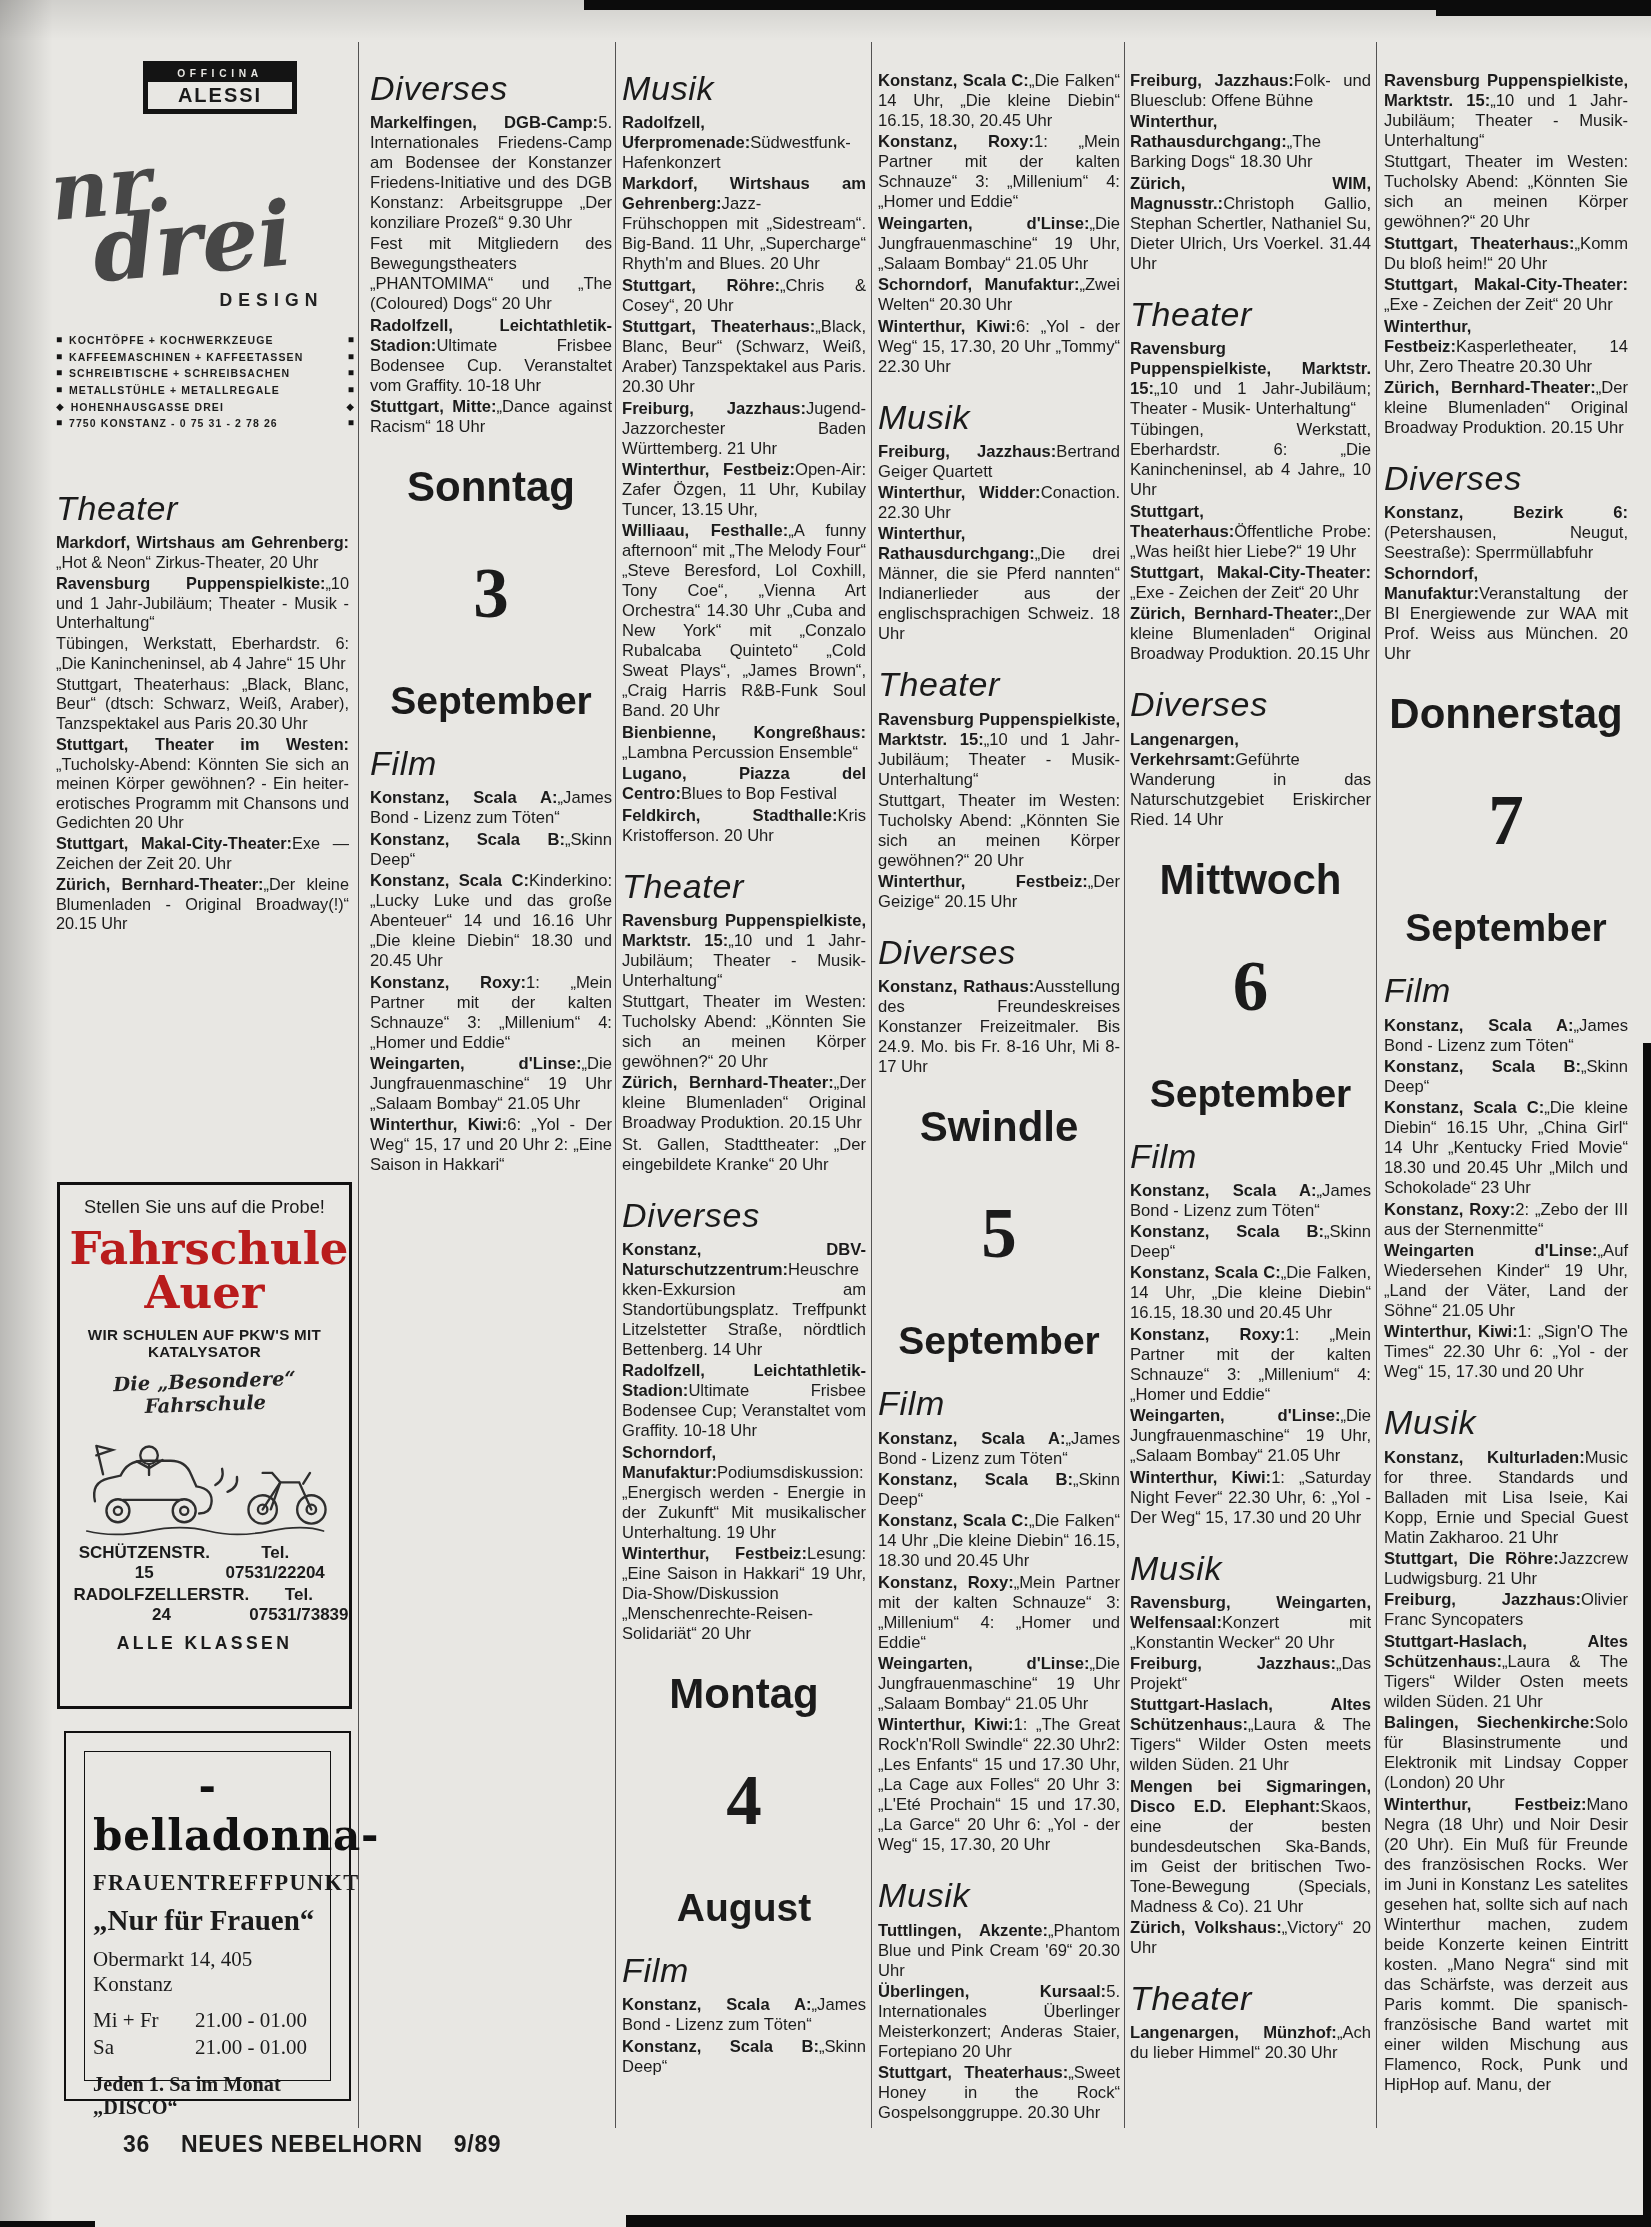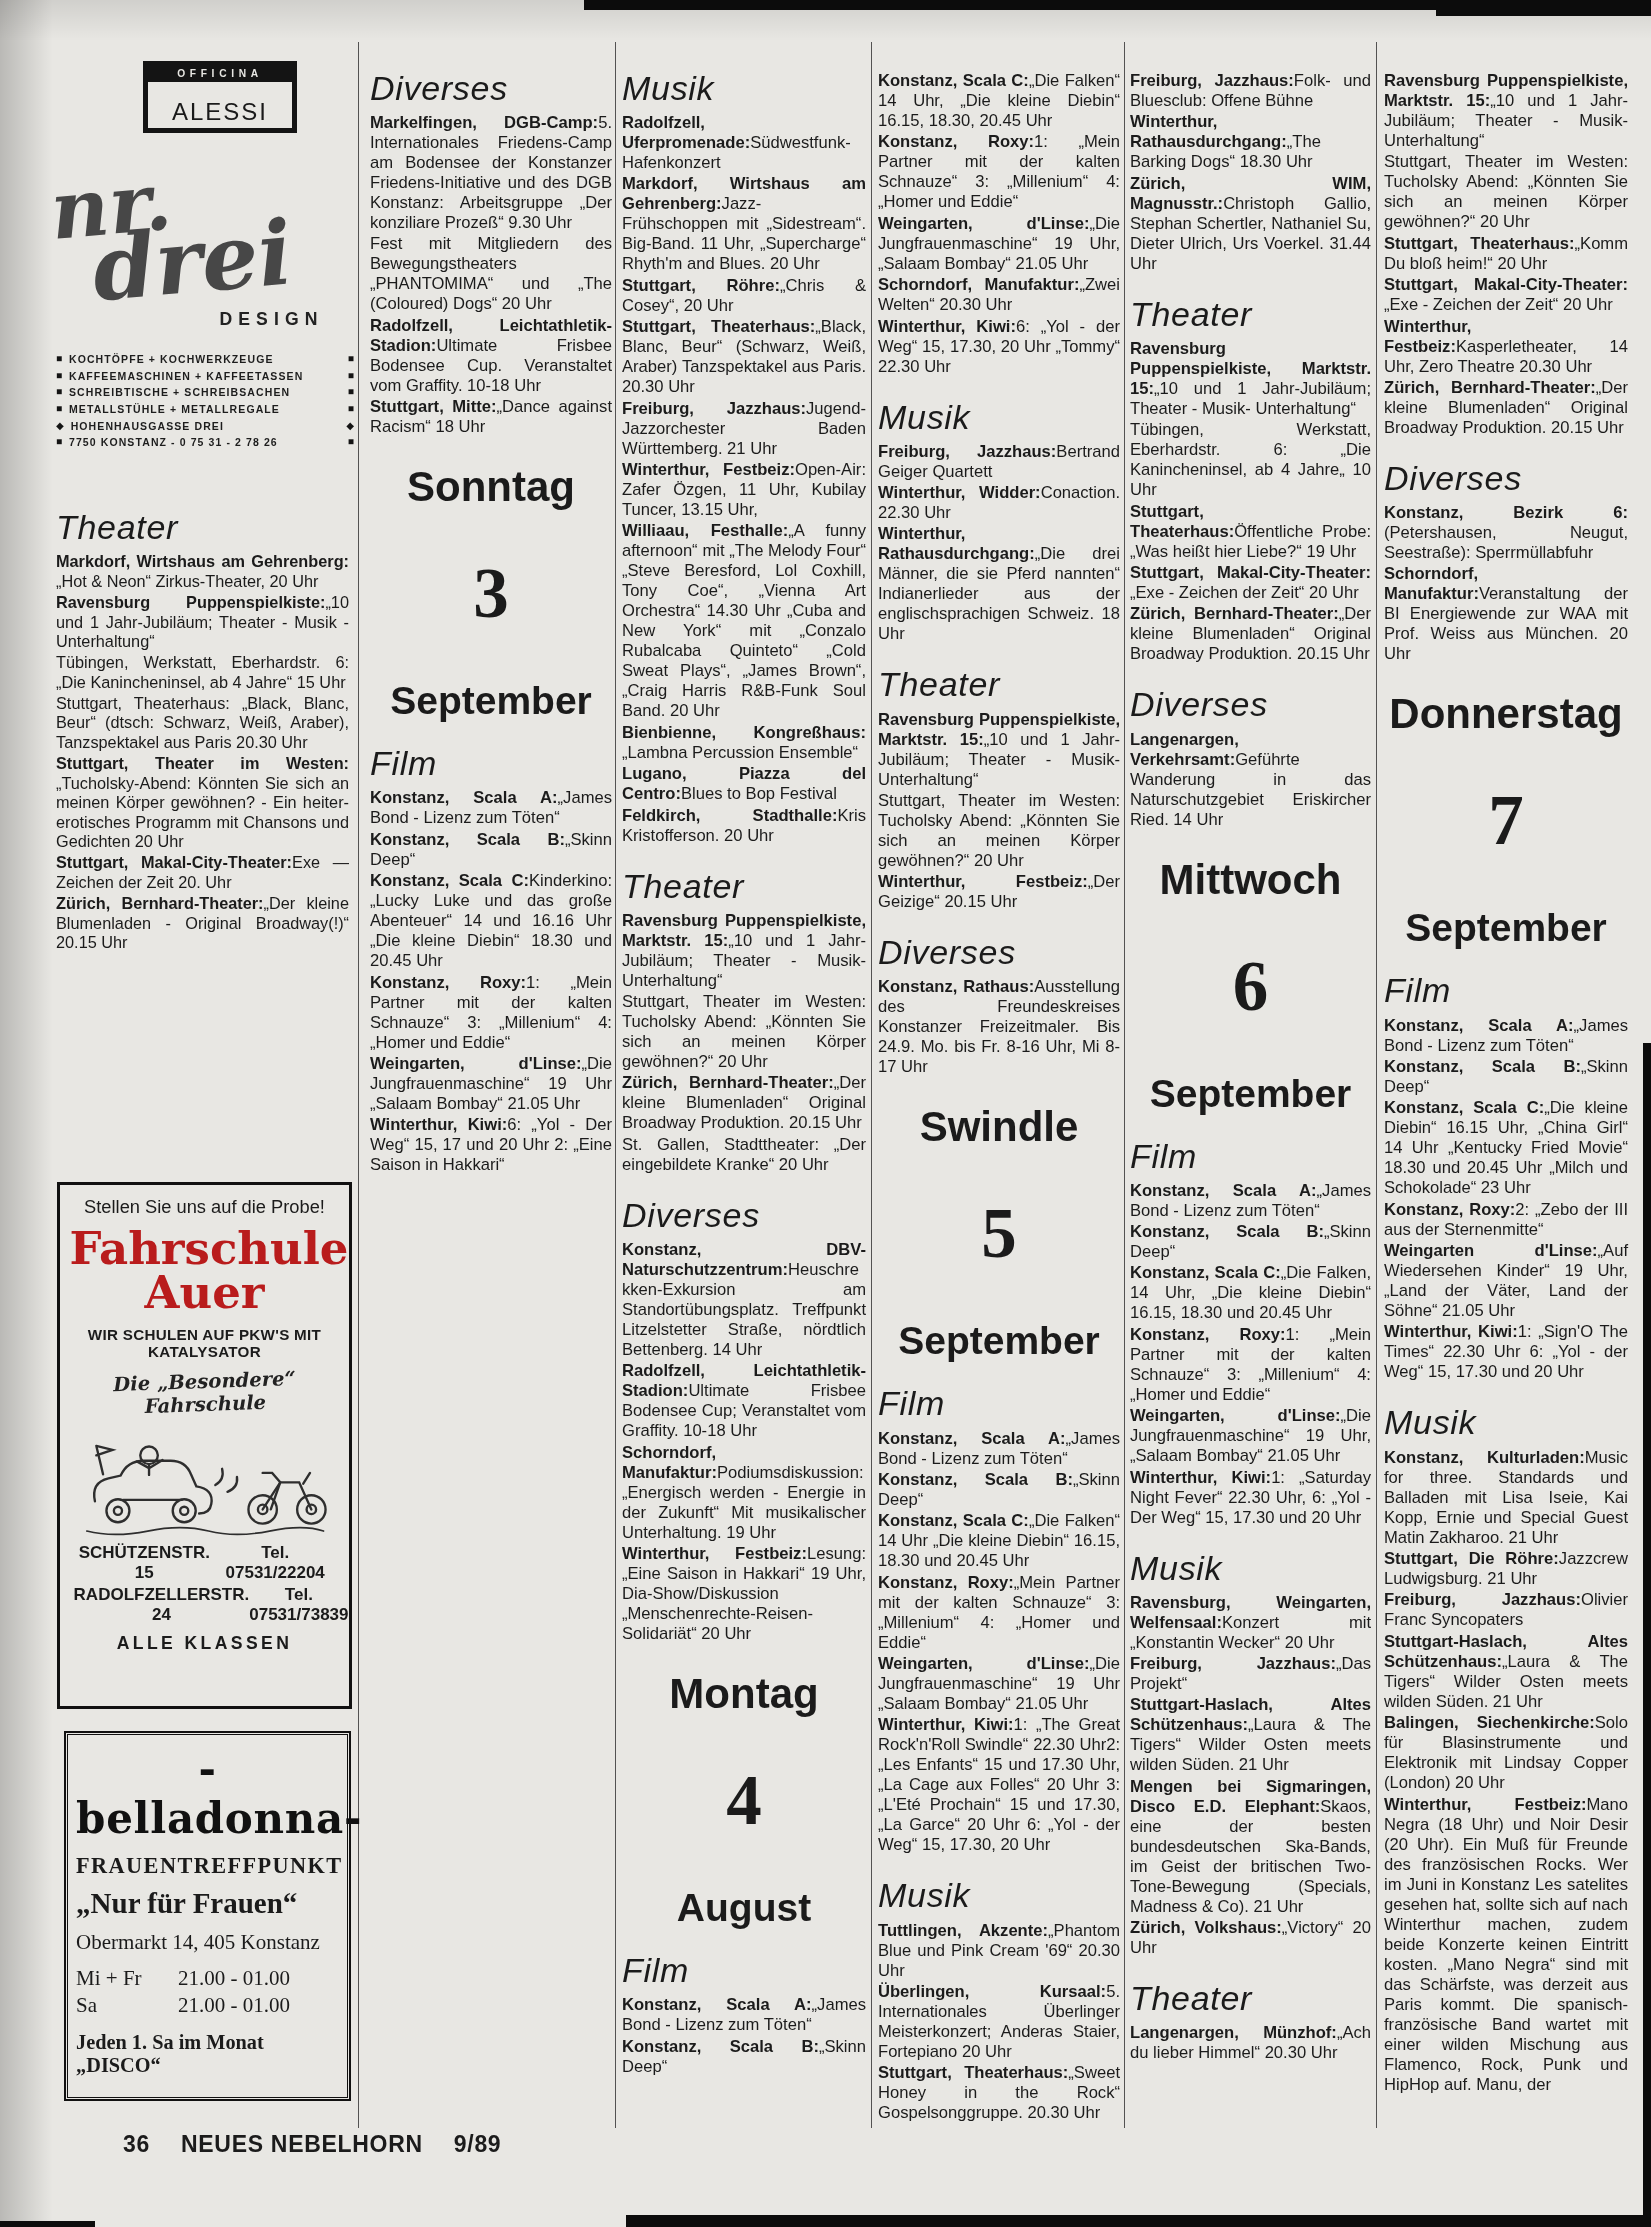--- a/index.html
+++ b/index.html
@@ -40,22 +40,22 @@
   .day-num{font-size:71px;font-weight:bold;font-family:"Liberation Serif",serif;margin:0 0 45px;}
   .day-month{font-size:39px;font-weight:bold;margin:0 0 13.5px;}
 
   
   .leftrail{position:absolute;left:56px;top:61px;width:298px;z-index:2;}
 
   
   .alessi-logo{border:5.4px solid #141414;width:144px;margin-left:87px;background:#e8e7e3;}
   .alessi-officina{background:#141414;color:#e8e7e3;font-size:10.2px;font-weight:bold;
         letter-spacing:4.7px;text-align:center;padding:2px 1.4px 2.7px;}
-  .alessi-name{font-size:24px;font-weight:normal;letter-spacing:2px;text-align:center;
-        padding:16px 0 2px;color:#1a1a1a;}
+  .alessi-name{font-size:20px;font-weight:bold;letter-spacing:2px;text-align:center;
+        padding:2px 0 2px;color:#1a1a1a;}
   .alessi-script{font-family:"DejaVu Serif",serif;font-style:italic;font-weight:bold;
         color:#474747;transform:rotate(-5deg);margin:37px 0 0 -6.8px;line-height:.72;}
   .alessi-script .s1{font-size:80px;margin-left:4.1px;}
   .alessi-script .s2{font-size:89px;margin-left:41px;}
   .alessi-design{font-size:17.6px;font-weight:bold;letter-spacing:6.1px;text-align:right;
         padding-right:30.5px;margin-top:17.6px;color:#222;}
   .alessi-list{margin-top:23px;}
   .alessi-row{display:flex;align-items:center;gap:6.8px;margin:4.7px 0;}
   .alessi-row .mark{font-size:10.2px;line-height:1;color:#141414;}
   .alessi-row .alessi-text{flex:1;font-size:10.5px;font-weight:600;letter-spacing:1.1px;
@@ -75,21 +75,21 @@
   .fs-sub{font-size:15.2px;font-weight:bold;margin-top:10.8px;letter-spacing:0.3px;}
   .fs-script{font-family:"DejaVu Serif",serif;font-style:italic;font-weight:bold;font-size:19.6px;
         margin-top:9.5px;transform:rotate(-2deg);color:#222;}
   .fs-cartoon{margin:4.1px auto 0;display:block;}
   .fs-addr{display:flex;justify-content:space-between;font-size:17px;font-weight:bold;
         margin:1.4px 4.1px;}
   .fs-klassen{font-size:17.6px;font-weight:bold;letter-spacing:3.4px;margin-top:8.1px;}
 
   
   .bdbox{position:absolute;left:64px;top:1731px;width:287px;height:370px;z-index:3;
-        border:2px solid #111;background:#e8e7e3;box-sizing:border-box;padding:1px;}
+        border:2px solid #111;background:#e8e7e3;box-sizing:border-box;padding:18px;}
   .bd-inner{border:1.4px solid #111;height:100%;box-sizing:border-box;padding:9.5px 8.1px 6.8px;
         font-family:"Liberation Serif",serif;}
   .bd-name{font-family:"DejaVu Serif",serif;font-size:42px;font-weight:bold;text-align:center;
         letter-spacing:0.7px;color:#111;}
   .bd-l1{font-size:22.3px;font-weight:bold;letter-spacing:1.4px;margin-top:10.8px;}
   .bd-l2{font-size:29px;font-weight:bold;margin-top:8.1px;}
   .bd-l3{font-size:21px;margin-top:9.5px;}
   .bd-hours{margin-top:10.8px;font-size:21px;}
   .bd-hrow{display:flex;margin-top:2.7px;}
   .bd-hrow .d{width:102px;}

